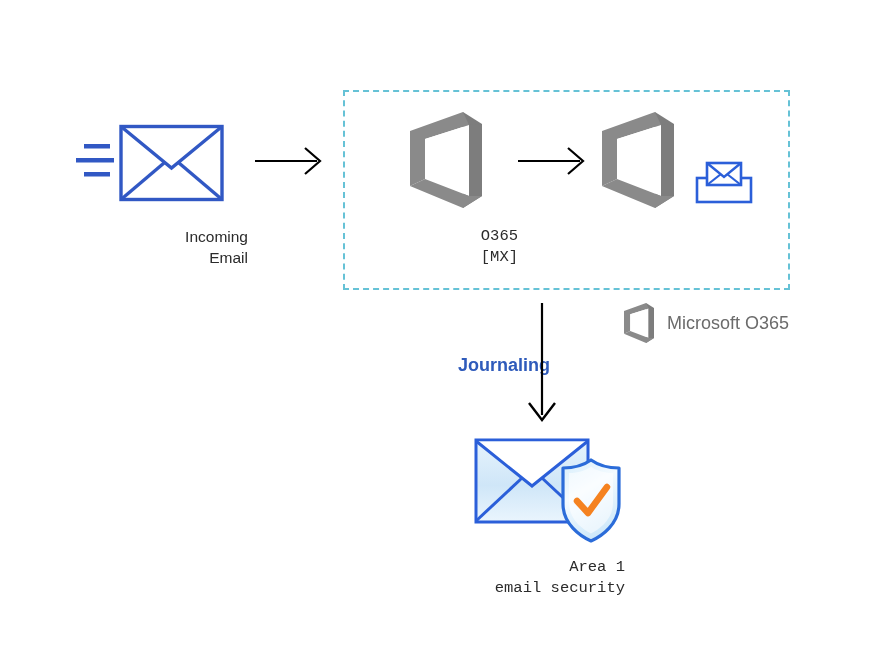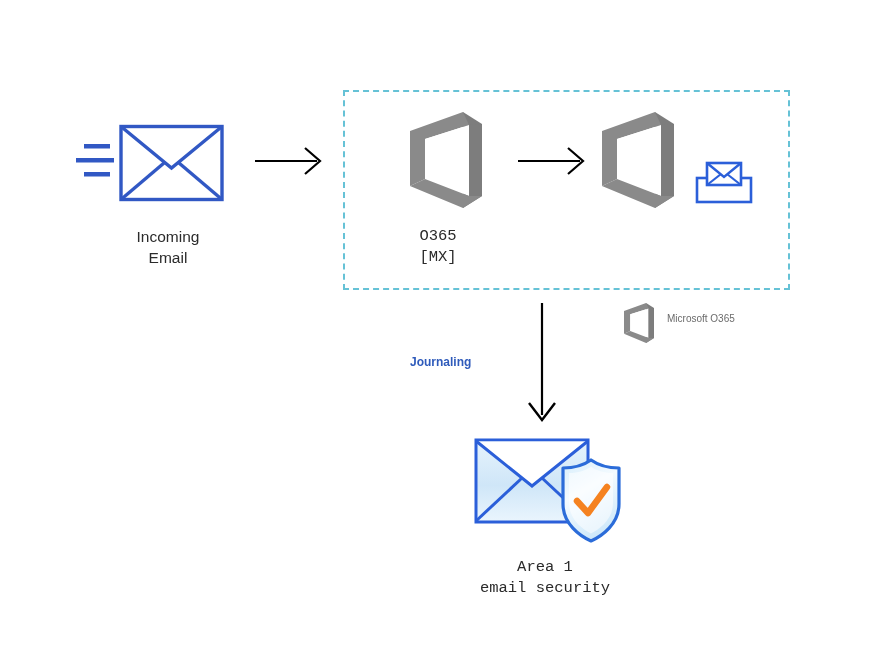--- a/index.html
+++ b/index.html
@@ -25,50 +25,50 @@
     left: 343px;
     top: 90px;
     width: 447px;
     height: 200px;
     border: 2px dashed #66c2d6;
     box-sizing: border-box;
   }
 
   
   .label {
-    text-align: center;
+    text-align: right;
     color: #2b2b2b;
     font-size: 15.5px;
     line-height: 21px;
     font-family: "Liberation Sans", sans-serif;
     white-space: pre;
     user-select: none;
   }
   .label-incoming { left: 88px;  top: 226px; width: 160px; }
   .label-mx       { left: 358px; top: 226px; width: 160px; font-family: Liberation Mono, monospace; }
   .label-inboxes  { left: 555px; top: 226px; width: 160px; }
   .label-area1    { left: 465px; top: 557px; width: 160px; font-family: Liberation Mono, monospace; }
 
   .label-journaling {
     left: 410px;
     top: 355px;
     width: 140px;
-    text-align: left;
+    text-align: right;
     color: #2f5bbb;
-    font-size: 12px;
+    font-size: 18px;
     font-weight: bold;
     font-family: "Liberation Sans", sans-serif;
     user-select: none;
   }
 
   .legend-text {
     left: 667px;
     top: 313px;
     color: #6b6b6b;
-    font-size: 10px;
+    font-size: 18px;
     font-family: "Liberation Sans", sans-serif;
     white-space: nowrap;
     user-select: none;
   }
 
   svg { display: block; overflow: visible; }
 </style>
 </head>
 <body>
 

